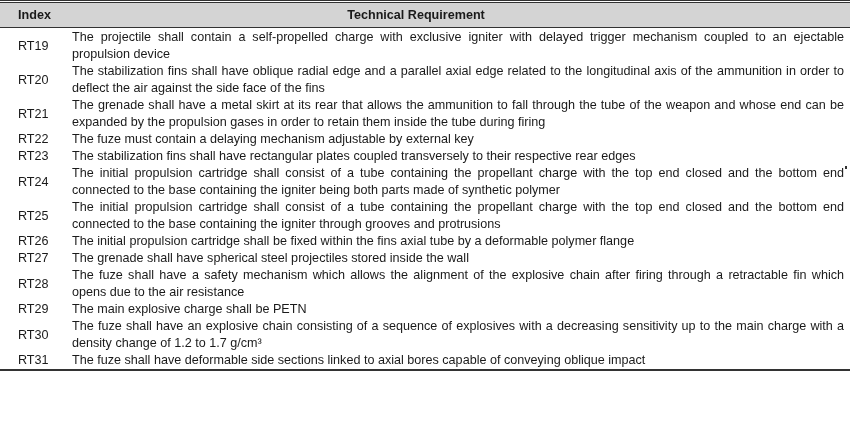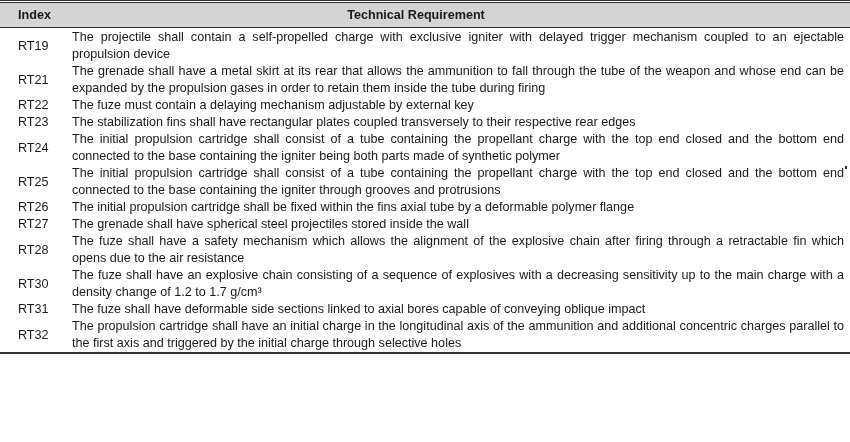--- a/index.html
+++ b/index.html
@@ -91,20 +91,24 @@
         <th class="h-index">Index</th>
         <th class="h-req">Technical Requirement</th>
       </tr>
     </thead>
     <tbody>
       <tr>
         <td class="idx">RT19</td>
         <td class="req">The projectile shall contain a self-propelled charge with exclusive igniter with delayed trigger mechanism coupled to an ejectable propulsion device</td>
       </tr>
       <tr>
+        <td class="idx">RT20</td>
+        <td class="req">The stabilization fins shall have oblique radial edge and a parallel axial edge related to the longitudinal axis of the ammunition in order to deflect the air against the side face of the fins</td>
+      </tr>
+      <tr>
         <td class="idx">RT21</td>
         <td class="req">The grenade shall have a metal skirt at its rear that allows the ammunition to fall through the tube of the weapon and whose end can be expanded by the propulsion gases in order to retain them inside the tube during firing</td>
       </tr>
       <tr>
         <td class="idx">RT22</td>
         <td class="req">The fuze must contain a delaying mechanism adjustable by external key</td>
       </tr>
       <tr>
         <td class="idx">RT23</td>
         <td class="req">The stabilization fins shall have rectangular plates coupled transversely to their respective rear edges</td>
@@ -123,27 +127,27 @@
       </tr>
       <tr>
         <td class="idx">RT27</td>
         <td class="req">The grenade shall have spherical steel projectiles stored inside the wall</td>
       </tr>
       <tr>
         <td class="idx">RT28</td>
         <td class="req">The fuze shall have a safety mechanism which allows the alignment of the explosive chain after firing through a retractable fin which opens due to the air resistance</td>
       </tr>
       <tr>
+        <td class="idx">RT29</td>
+        <td class="req">The main explosive charge shall be PETN</td>
+      </tr>
+      <tr>
         <td class="idx">RT30</td>
         <td class="req">The fuze shall have an explosive chain consisting of a sequence of explosives with a decreasing sensitivity up to the main charge with a density change of 1.2 to 1.7 g/cm³</td>
       </tr>
       <tr>
         <td class="idx">RT31</td>
         <td class="req">The fuze shall have deformable side sections linked to axial bores capable of conveying oblique impact</td>
       </tr>
-      <tr>
-        <td class="idx">RT32</td>
-        <td class="req">The propulsion cartridge shall have an initial charge in the longitudinal axis of the ammunition and additional concentric charges parallel to the first axis and triggered by the initial charge through selective holes</td>
-      </tr>
     </tbody>
   </table>
   <div class="tick-mark"></div>
 </div>
 
 </body></html>

